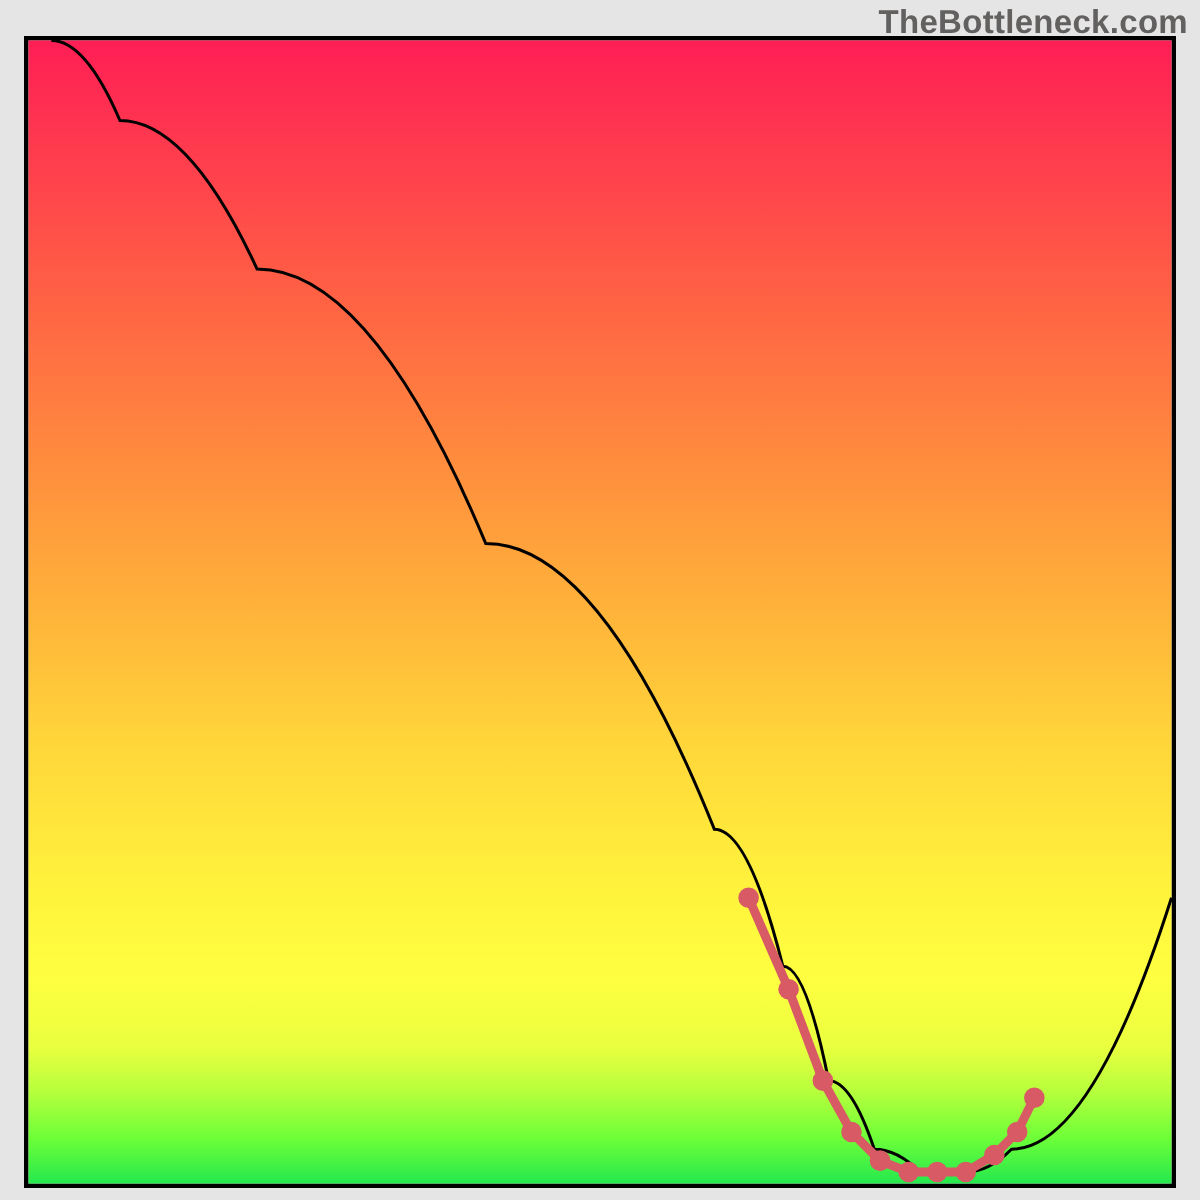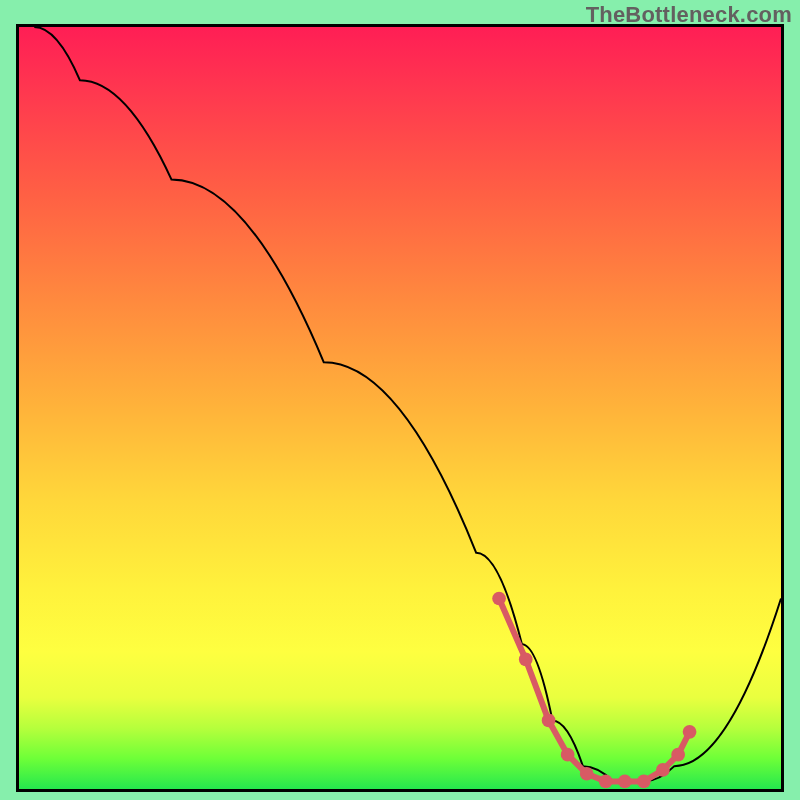--- a/index.html
+++ b/index.html
@@ -8,21 +8,21 @@
     width: 800px;
     height: 800px;
     background: #ffffff;
     overflow: hidden;
     font-family: Arial, Helvetica, sans-serif;
   }
   .outer {
     position: relative;
     width: 800px;
     height: 800px;
-    background: #86efac;
+    background: #e5e5e5;
   }
   .watermark {
     position: absolute;
     top: 2px;
     right: 8px;
     font-size: 22px;
     font-weight: 600;
     color: #636060;
     letter-spacing: 0.2px;
   }

